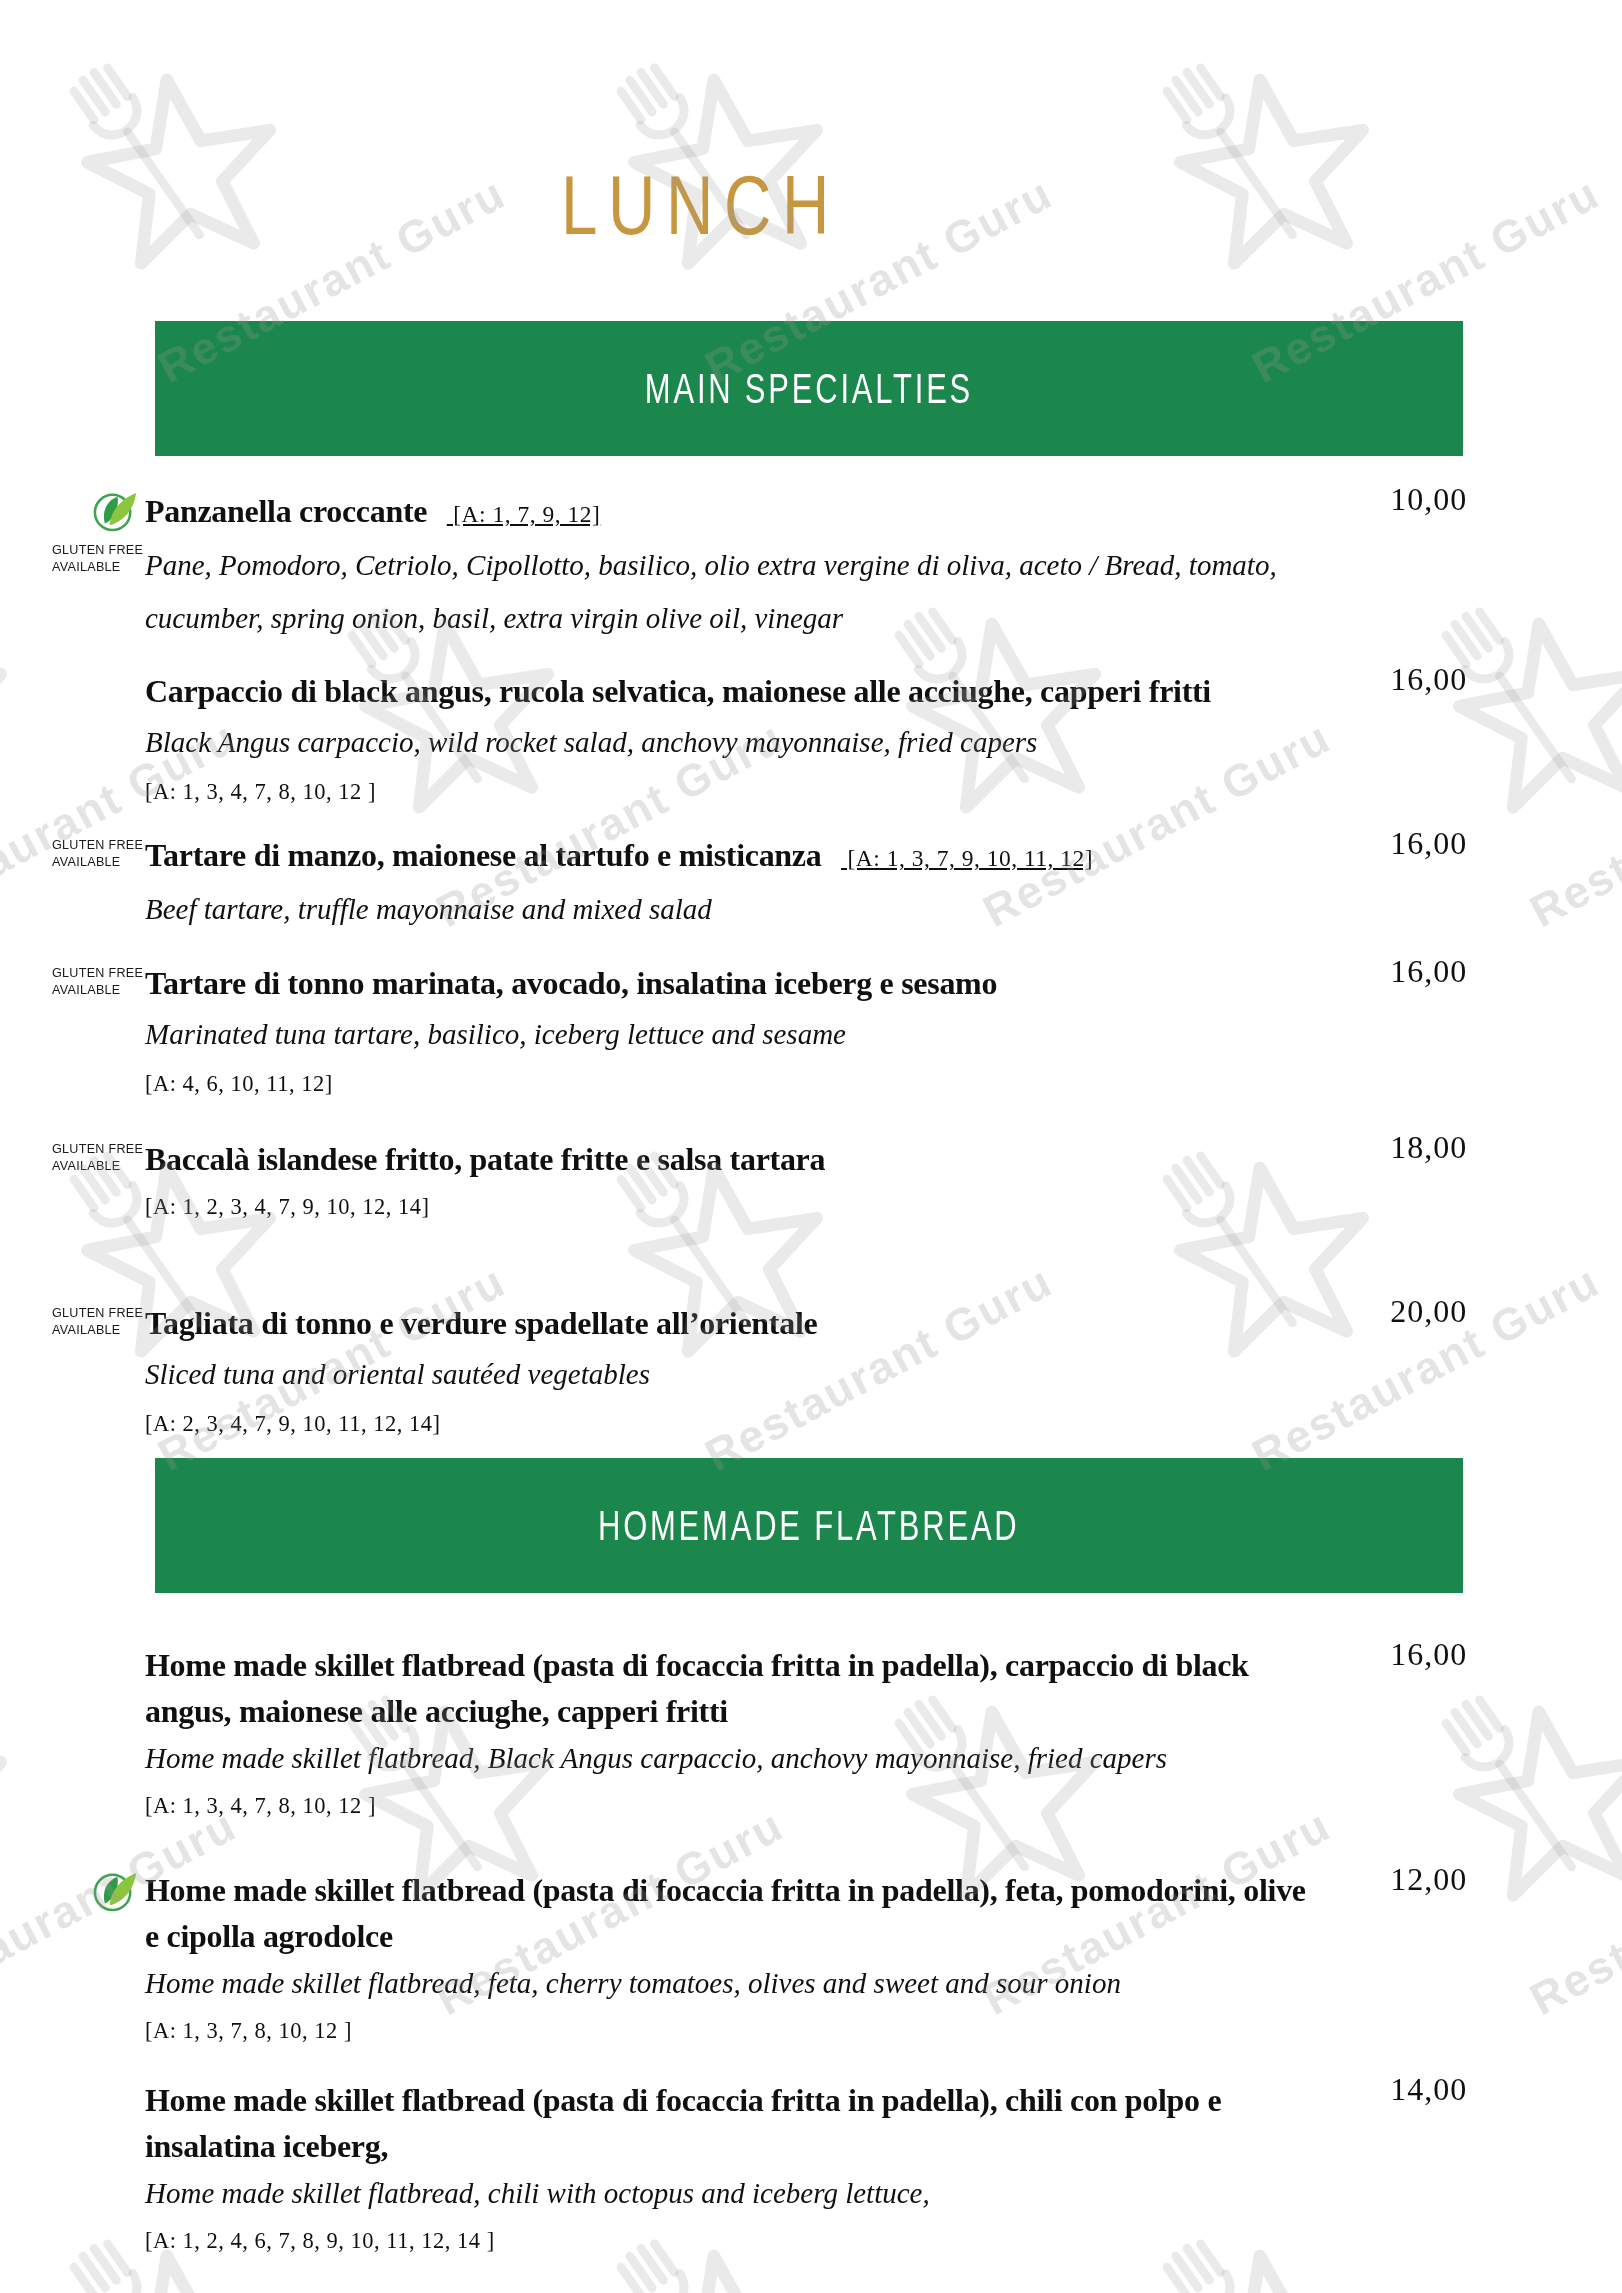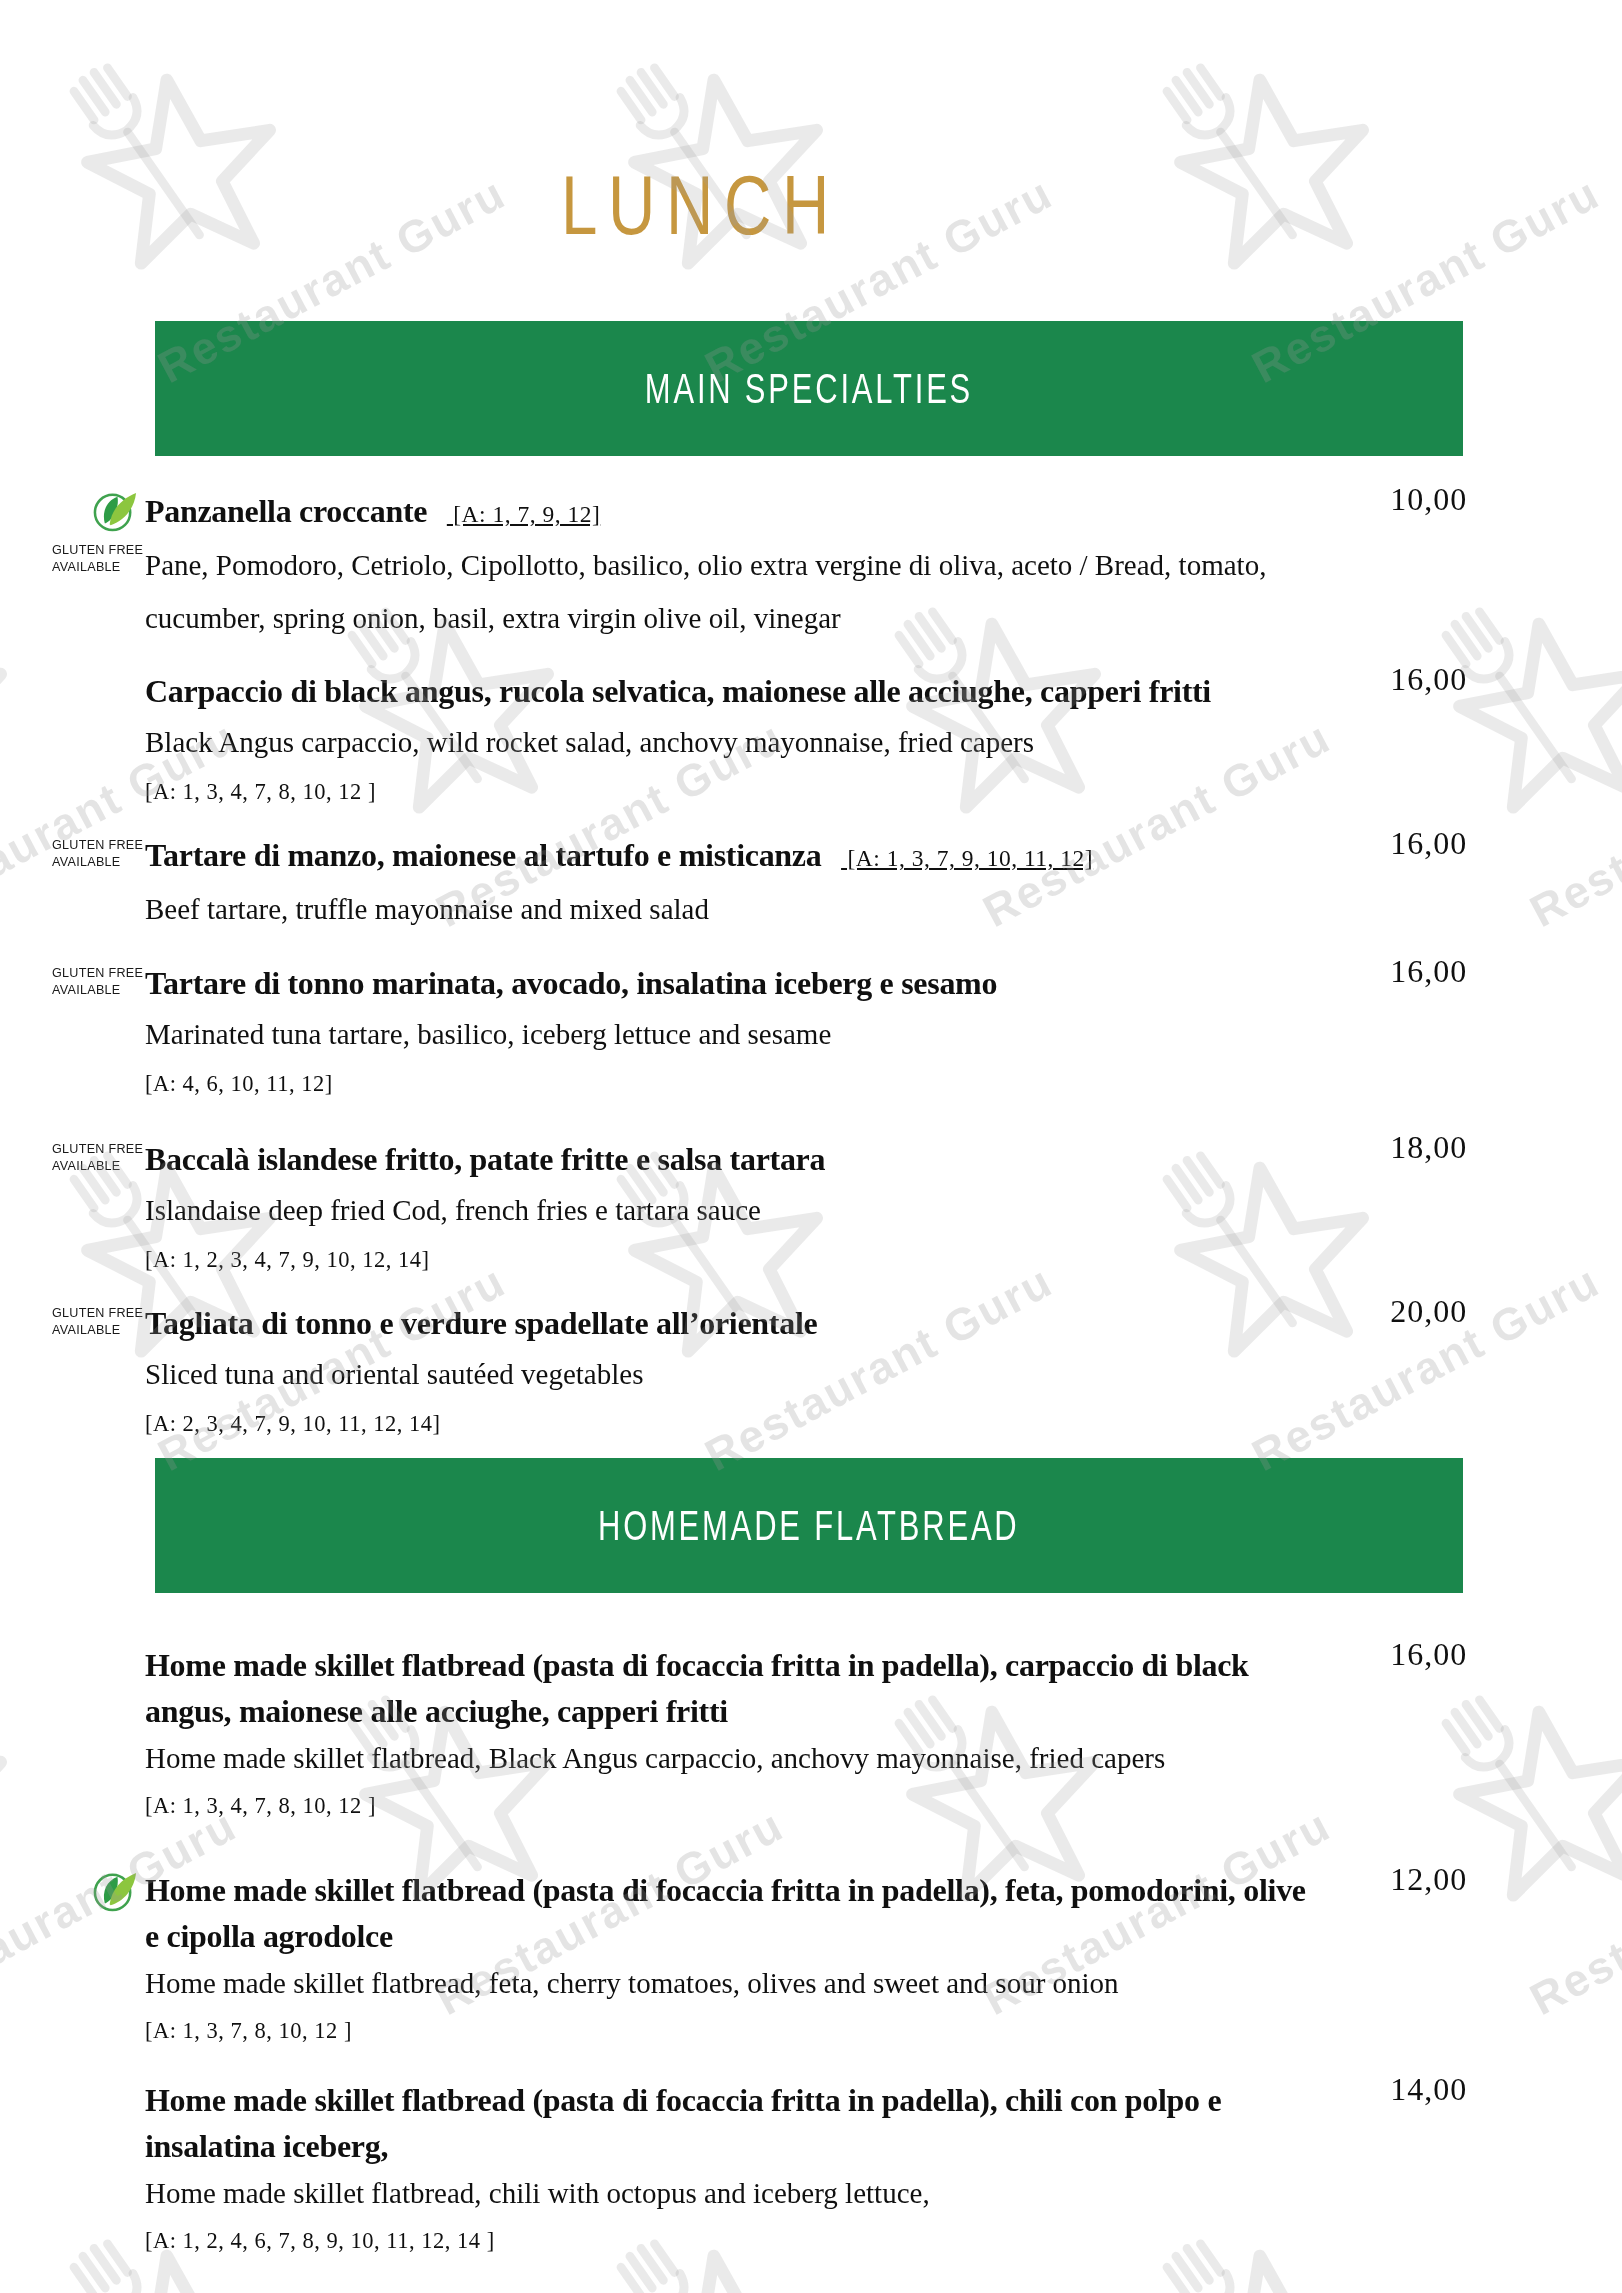--- a/index.html
+++ b/index.html
@@ -30,21 +30,21 @@
   .item{position:absolute;left:145px;width:1332px;}
   .item-title{
     margin:0;font-size:32px;font-weight:bold;line-height:49px;
     letter-spacing:-0.3px;white-space:nowrap;
   }
   .sec-flat .item-title{white-space:normal;max-width:1166px;line-height:46px;}
   .item-allerg-inline{
     font-size:23.5px;font-weight:normal;margin-left:19.6px;letter-spacing:0.5px;text-decoration:underline;
   }
   .item-desc{
-    margin:0;font-size:29px;line-height:53px;max-width:1186px;
+    margin:0;font-style:italic;font-size:29px;line-height:53px;max-width:1186px;
   }
   .sec-flat .item-desc{line-height:49px;max-width:1137px;}
   .item-allerg{
     margin:7.8px 0 0 0;font-size:22.5px;line-height:29px;letter-spacing:0.5px;
   }
   .price{
     position:absolute;top:-5.9px;right:9.8px;font-size:32px;letter-spacing:1px;
   }
   .leaf{position:absolute;left:-53px;top:0;width:47px;height:47px;}
   .gf{
@@ -115,21 +115,20 @@
           <p class="item-desc">Marinated tuna tartare, basilico, iceberg lettuce and sesame</p>
           <p class="item-allerg">[A: 4, 6, 10, 11, 12]</p>
           <span class="price">16,00</span>
         </div>
         <div class="item" style="top: 1135px;">
           <div class="gf">
             <div>GLUTEN FREE</div>
             <div>AVAILABLE</div>
           </div>
           <h3 class="item-title">Baccalà islandese fritto, patate fritte e salsa tartara</h3>
-          <p class="item-desc">Islandaise deep fried Cod, french fries e tartara sauce</p>
           <p class="item-allerg">[A: 1, 2, 3, 4, 7, 9, 10, 12, 14]</p>
           <span class="price">18,00</span>
         </div>
         <div class="item" style="top: 1299px;">
           <div class="gf">
             <div>GLUTEN FREE</div>
             <div>AVAILABLE</div>
           </div>
           <h3 class="item-title">Tagliata di tonno e verdure spadellate all’orientale</h3>
           <p class="item-desc">Sliced tuna and oriental sautéed vegetables</p>

